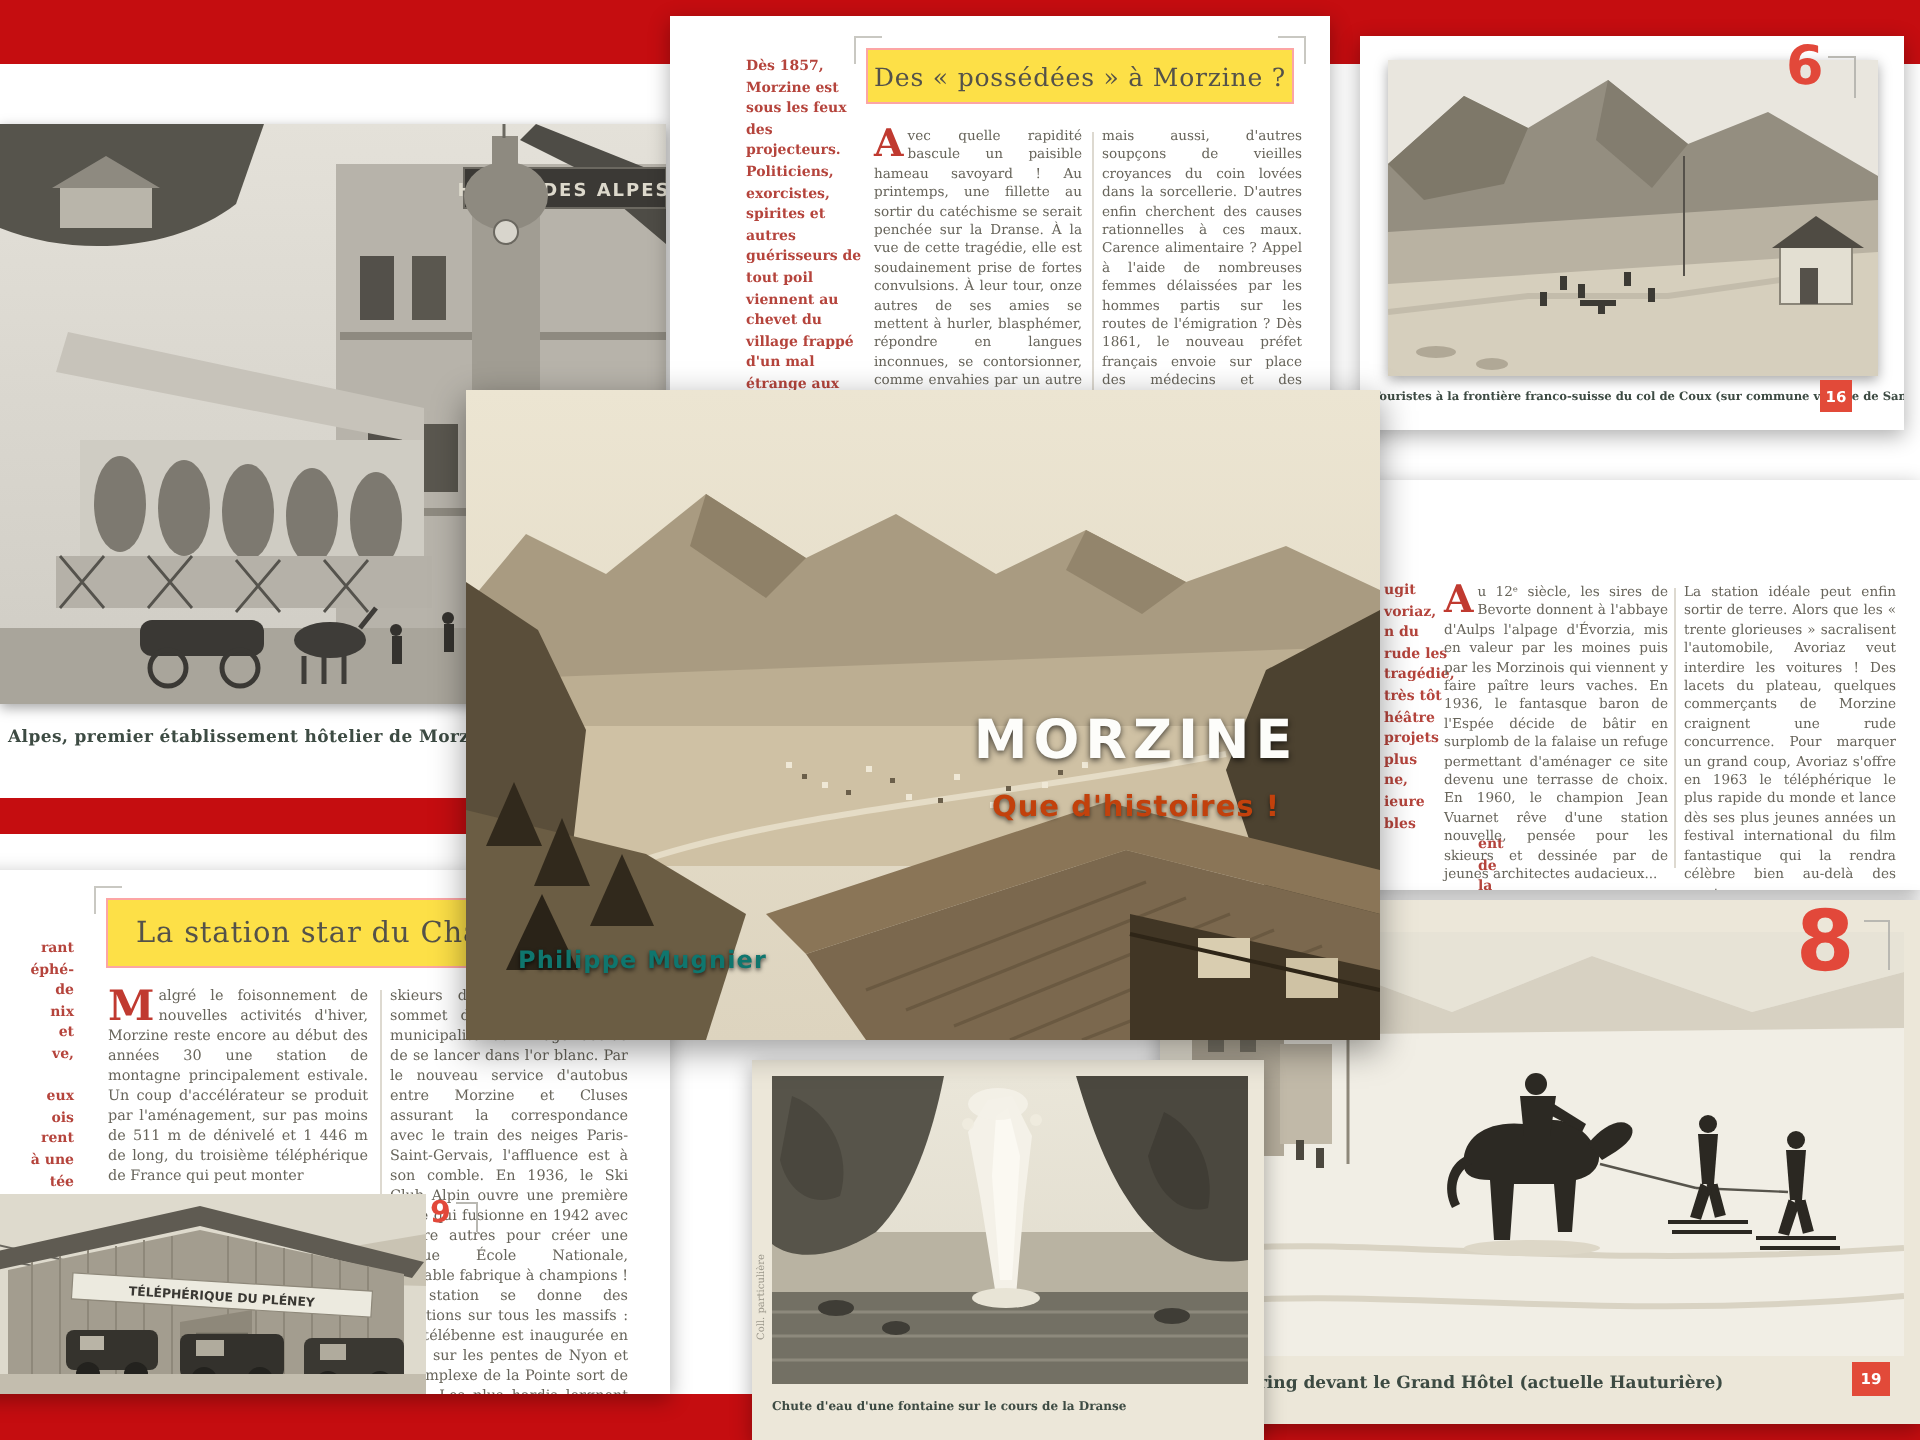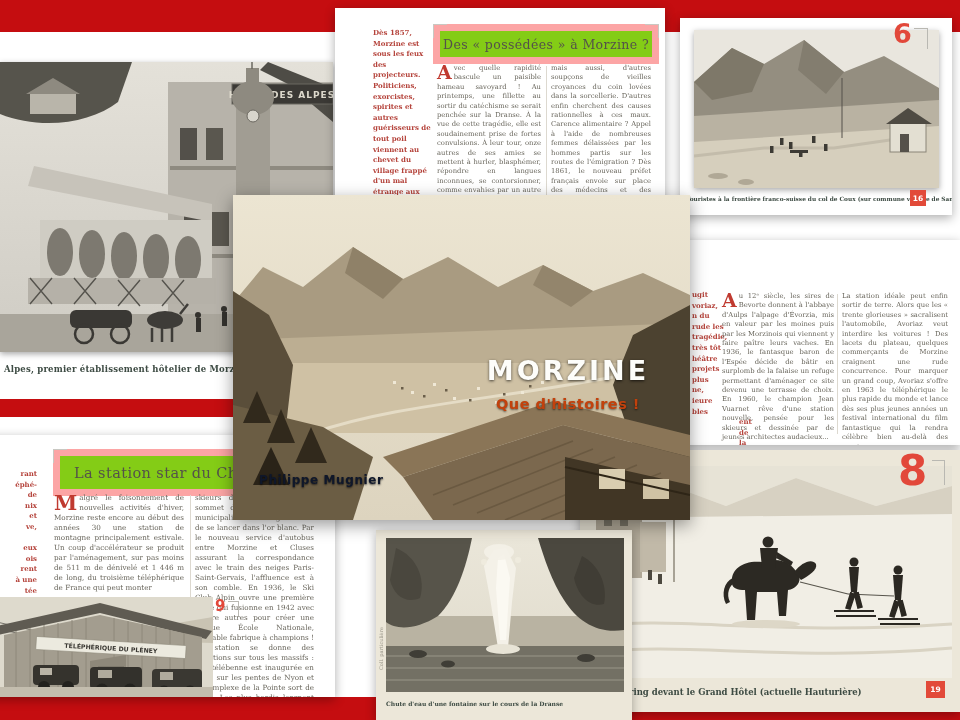--- a/index.html
+++ b/index.html
@@ -6,21 +6,21 @@
   #stage{position:relative;width:960px;height:720px;overflow:hidden;background:#ffffff;
          font-family:"DejaVu Serif",serif;}
   .band{position:absolute;left:0;width:960px;background:#c50d10;}
   #band-top{top:0;height:32px;}
   #band-mid{top:399px;height:18px;}
   #band-bottom{top:697px;height:23px;}
   .page{position:absolute;background:#ffffff;box-shadow:0 3px 10px rgba(0,0,0,.32);overflow:hidden;}
   .beige{background:#ece7d9;}
   .photo{position:absolute;box-shadow:0 2px 6px rgba(0,0,0,.35);}
   .photo svg{display:block;}
-  .titlebox{position:absolute;border:7px solid #fca5a5;background:#84cc16;color:#54524a;
+  .titlebox{position:absolute;border:1px solid #fca5a5;background:#fde047;color:#54524a;
             display:flex;align-items:center;justify-content:center;letter-spacing:.4px;}
   .titlebox::before{content:"";position:absolute;left:-7px;top:-7px;width:13px;height:13px;
             border-left:1px solid #c9c8c2;border-top:1px solid #c9c8c2;}
   .titlebox::after{content:"";position:absolute;right:-7px;top:-7px;width:13px;height:13px;
             border-right:1px solid #c9c8c2;border-top:1px solid #c9c8c2;}
   .bodycol{position:absolute;text-align:justify;color:#67645a;}
   .f68{font-size:6.8px;line-height:9.4px;}
   .f72{font-size:7.2px;line-height:10px;}
   .dropcap{float:left;font-weight:bold;color:#c03a30;font-size:19px;line-height:17px;margin-right:2px;}
   .dropcap.big{font-size:21px;line-height:19px;}
@@ -33,21 +33,21 @@
   .bracket{position:absolute;border-top:1px solid #b9b8b2;border-right:1px solid #b9b8b2;}
   .vcredit{position:absolute;font-size:5px;color:#9a968a;transform:rotate(-90deg);transform-origin:left top;white-space:nowrap;}
   
   #cover{left:233px;top:195px;width:457px;height:325px;z-index:50;box-shadow:0 5px 16px rgba(0,0,0,.4);}
   .cover-title{position:absolute;left:220px;top:160px;width:230px;text-align:center;color:#fdfdfa;
        font-family:"DejaVu Sans",sans-serif;font-weight:bold;font-size:27px;letter-spacing:3px;
        text-shadow:0 1px 3px rgba(0,0,0,.7);}
   .cover-subtitle{position:absolute;left:220px;top:201px;width:230px;text-align:center;color:#c2410c;
        font-family:"DejaVu Sans",sans-serif;font-weight:bold;font-size:14.5px;letter-spacing:.5px;
        text-shadow:0 1px 2px rgba(0,0,0,.55);}
-  .cover-author{position:absolute;left:26px;top:278px;color:#0f172a;font-family:"DejaVu Sans",sans-serif;
+  .cover-author{position:absolute;left:26px;top:278px;color:#0f766e;font-family:"DejaVu Sans",sans-serif;
        font-weight:bold;font-size:12px;letter-spacing:.6px;text-shadow:0 1px 2px rgba(0,0,0,.7);}
 </style>
 </head>
 <body>
 
 <div id="stage">
 
   <div id="band-top" class="band"></div>
   <div id="band-mid" class="band"></div>
   <div id="band-bottom" class="band"></div>

